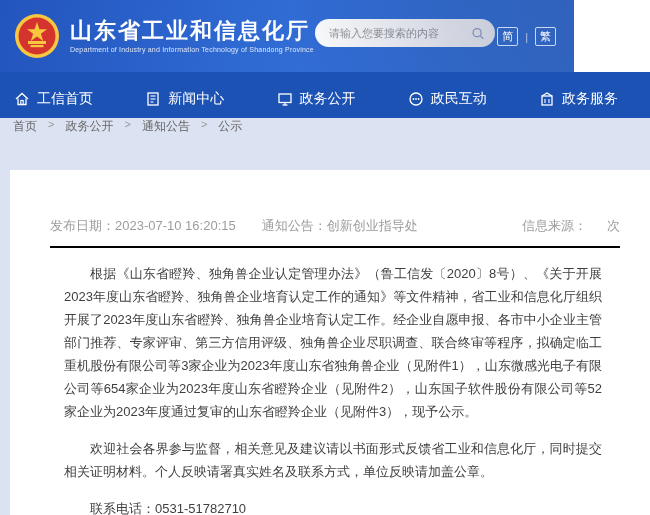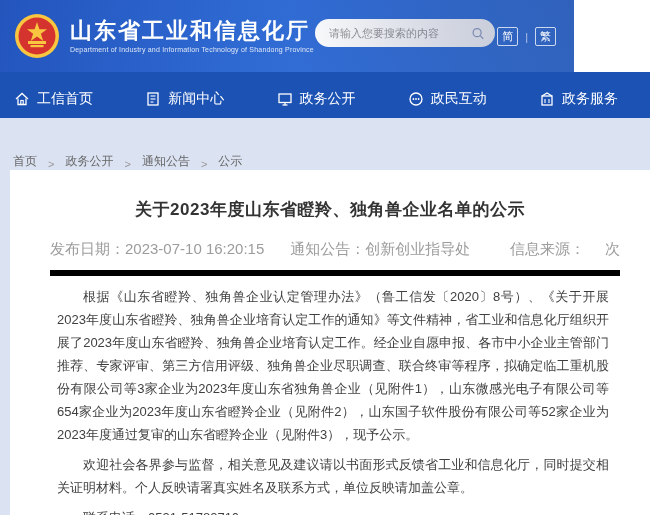--- a/index.html
+++ b/index.html
@@ -41,34 +41,34 @@
   .nav {
     width:650px; height:54px; background:#1c52b4;
     display:flex; align-items:center; justify-content:space-between; padding:0 28px 0 10px;
   }
   .nav-item { display:flex; align-items:center; gap:7px; color:#fff; cursor:pointer; padding:6px 4px; }
   .nav-item svg { width:16px; height:16px; }
   .nav-label { font-size:14px; color:#fff; }
 
   
   .page-bg { position:absolute; top:118px; left:0; width:650px; height:397px; background:#dbe2f2; }
-  .breadcrumb { height:52px; display:flex; align-items:flex-end; padding-left:13px; font-size:12px; color:#777; }
+  .breadcrumb { height:52px; display:flex; align-items:flex-start; padding-left:13px; font-size:12px; color:#777; }
   .crumb { cursor:pointer; color:#666; }
   .crumb-sep { margin:0 11px; color:#999; font-size:11px; }
 
   .card { margin-left:10px; width:640px; height:420px; background:#fff; padding-top:28px; }
   .article-title { text-align:center; font-size:17px; font-weight:bold; color:#333; letter-spacing:.5px; padding:0 30px; }
-  .meta { margin:19px 30px 0 40px; padding-bottom:11px; border-bottom:6px solid #000000;
-    display:flex; align-items:center; font-size:15px; color:#9c9c9c; }
+  .meta { margin:19px 30px 0 40px; padding-bottom:11px; border-bottom:2px solid #000000;
+    display:flex; align-items:center; font-size:13px; color:#9c9c9c; }
   .meta-item { margin-right:26px; white-space:nowrap; }
   .meta-right { margin-left:auto; display:flex; align-items:center; }
   .views-count { display:inline-block; width:20px; }
 
   .body-text { margin:9px 34px 0 40px; font-size:13px; line-height:23px; color:#3f3f3f; text-align:justify; }
-  .body-text p { margin:7px; text-indent:2em; }
+  .body-text p { margin:14px; text-indent:2em; }
 </style>
 </head>
 <body>
 
 <div class="header">
   <div class="logo-block">
     <svg class="emblem" viewBox="0 0 46 46">
       <circle cx="23" cy="23" r="22" fill="#f8c63f"></circle>
       <circle cx="23" cy="23" r="18.5" fill="#d5342e"></circle>
       <polygon fill="#f8c63f" points="23,9 25.4,16.2 33,16.2 26.9,20.7 29.2,28 23,23.6 16.8,28 19.1,20.7 13,16.2 20.6,16.2"></polygon>
@@ -148,21 +148,20 @@
     <span class="crumb">首页</span>
     <span class="crumb-sep">&gt;</span>
     <span class="crumb">政务公开</span>
     <span class="crumb-sep">&gt;</span>
     <span class="crumb">通知公告</span>
     <span class="crumb-sep">&gt;</span>
     <span class="crumb">公示</span>
   </div>
 
   <div class="card">
-    <div class="article-title">关于2023年度山东省瞪羚、独角兽企业名单的公示</div>
 
     <div class="meta">
       <span class="meta-item"><span>发布日期：</span><span>2023-07-10 16:20:15</span></span>
       <span class="meta-item"><span>通知公告：</span><span>创新创业指导处</span></span>
       <span class="meta-right">
           <span>信息来源：</span>
           <span class="views-count"></span>
           <span>次</span>
         </span>
     </div>

